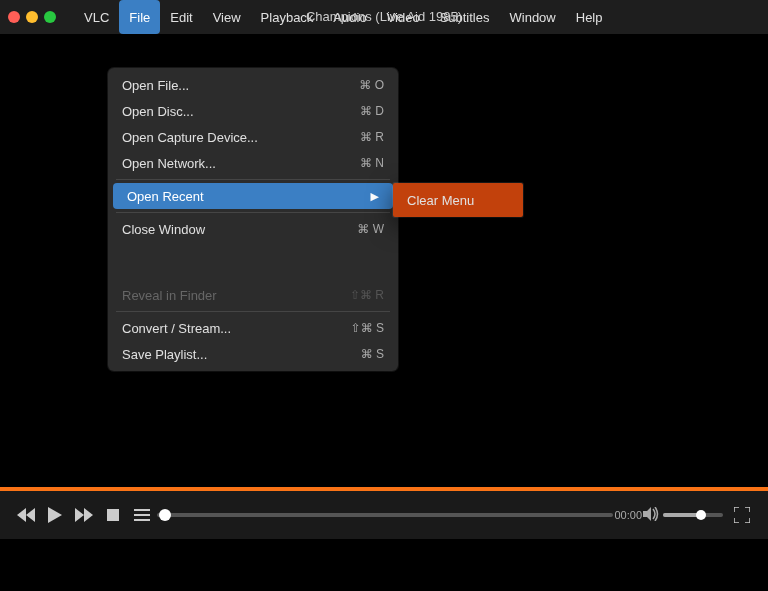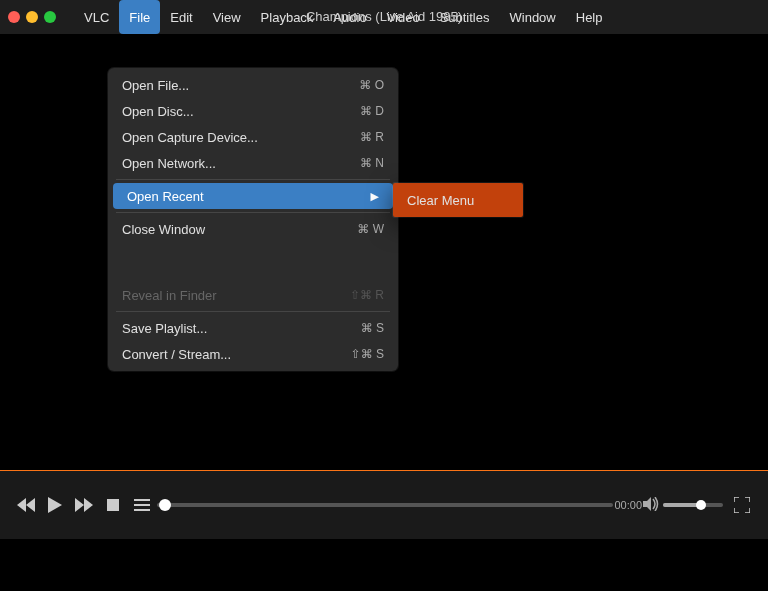--- a/index.html
+++ b/index.html
@@ -173,27 +173,27 @@
       cursor: default;
       height: 26px;
     }
 
     
     .controls-bar {
       position: absolute;
       bottom: 0;
       left: 0;
       right: 0;
-      height: 69px;
+      height: 52px;
       background: #1a1a1a;
       display: flex;
       align-items: center;
       padding: 0 12px;
       gap: 1px;
-      border-top: 1px solid #f97316;
+      border-top: 4px solid #f97316;
     }
 
     .ctrl-btn {
       width: 28px;
       height: 28px;
       display: flex;
       align-items: center;
       justify-content: center;
       color: #ccc;
       cursor: pointer;
@@ -364,27 +364,27 @@
     </div>
 
     <div class="menu-entry disabled">
       <span>Reveal in Finder</span>
       <span class="shortcut" style="color:#555;">⇧⌘ R</span>
     </div>
 
     <div class="menu-separator"></div>
 
     <div class="menu-entry">
+      <span>Convert / Stream...</span>
+      <span class="shortcut">⇧⌘ S</span>
+    </div>
+
+    <div class="menu-entry">
       <span>Save Playlist...</span>
       <span class="shortcut">⌘ S</span>
-    </div>
-
-    <div class="menu-entry">
-      <span>Convert / Stream...</span>
-      <span class="shortcut">⇧⌘ S</span>
     </div>
   </div>
 
   <div class="controls-bar">
 
     <div class="ctrl-btn">
       <svg width="18" height="14" viewBox="0 0 18 14" fill="#ccc">
         <polygon points="9,0 0,7 9,14"></polygon>
         <polygon points="18,0 9,7 18,14"></polygon>
       </svg>

